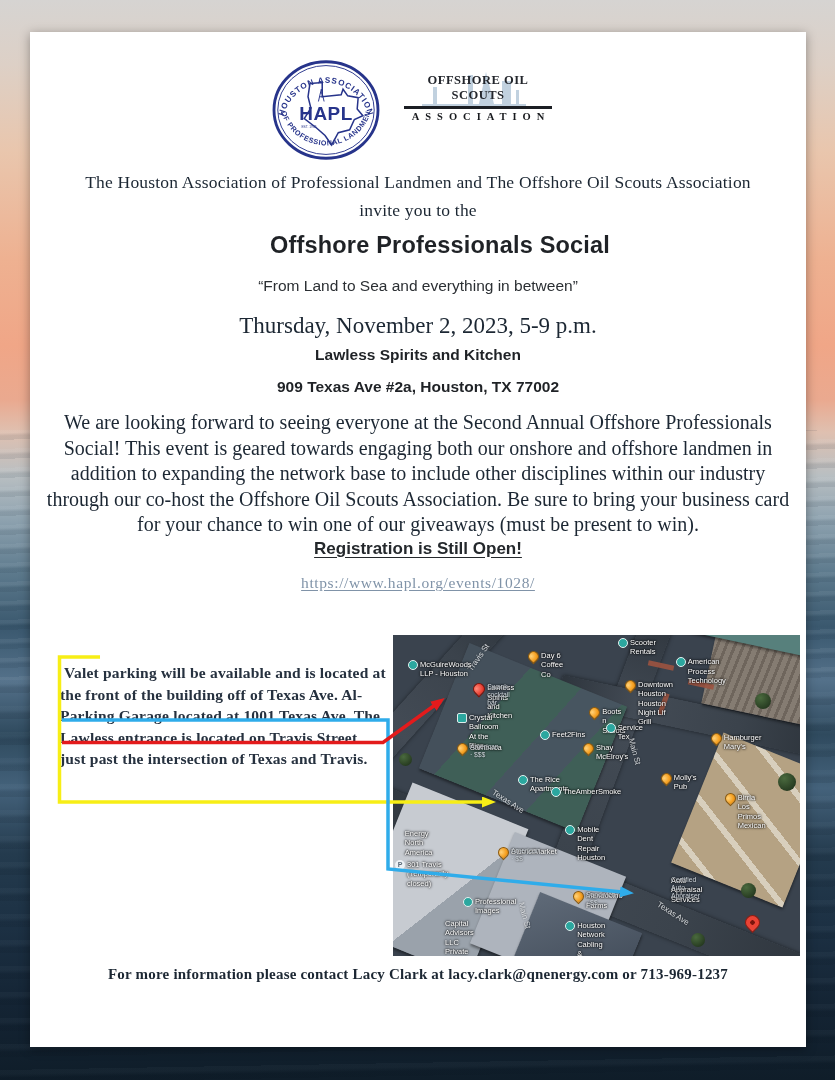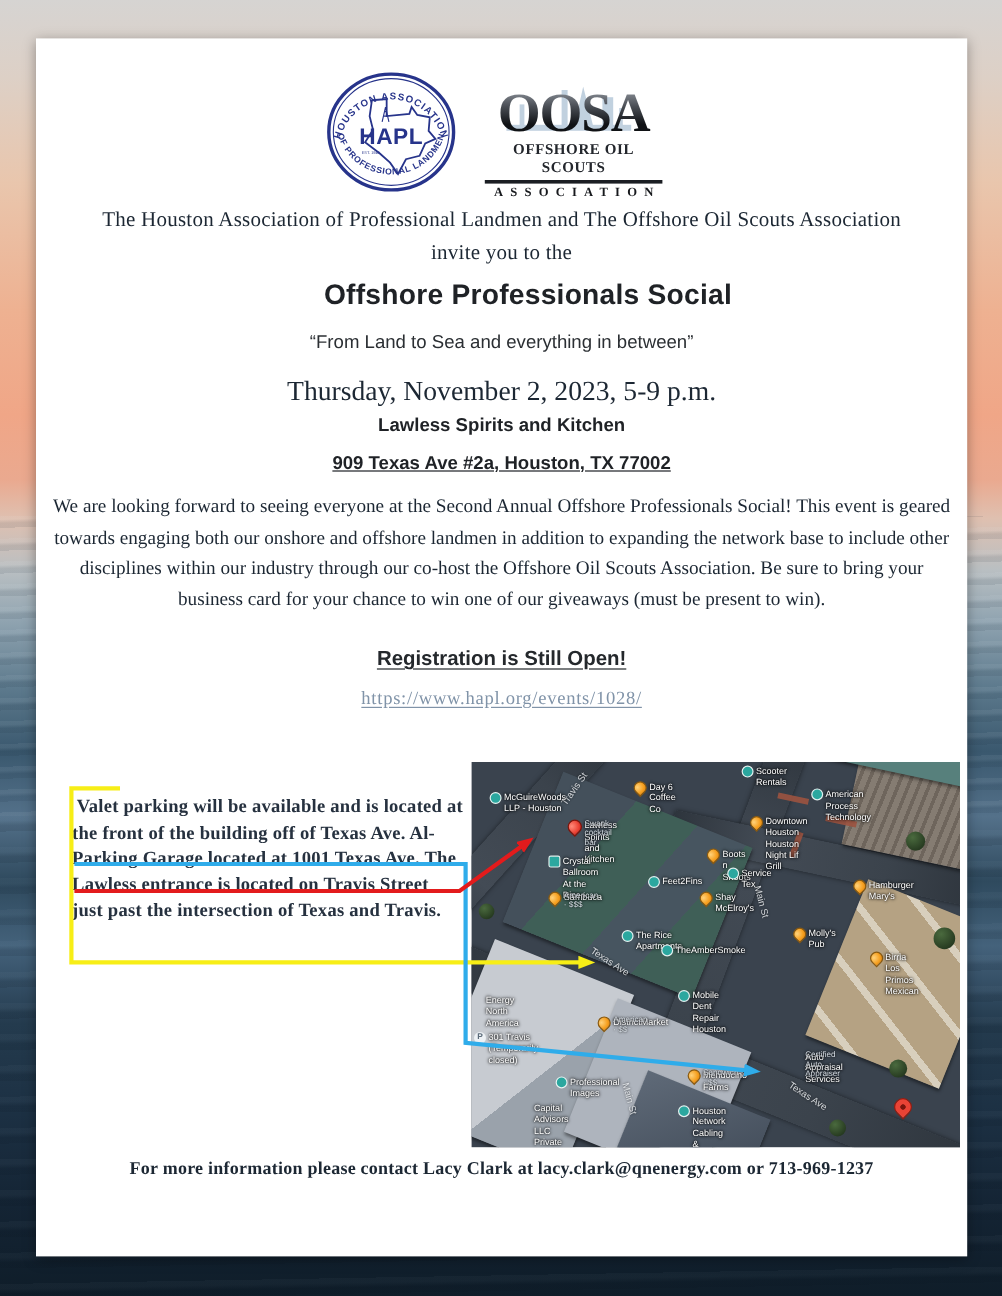--- a/index.html
+++ b/index.html
@@ -19,21 +19,21 @@
     box-shadow:0 2px 10px rgba(0,0,0,.35);}
   .abs{position:absolute;}
   .ctr{left:0;width:100%;text-align:center;}
 
   
   .intro{font-size:17.5px;color:#1c2733;letter-spacing:.2px;}
   .title{font-family:"Liberation Sans",sans-serif;font-size:23.5px;font-weight:700;color:#1f2226;letter-spacing:.2px;}
   .tagline{font-family:"Liberation Sans",sans-serif;font-size:15.5px;color:#2b2f33;}
   .dateline{font-size:23px;color:#1c2733;}
   .venueline{font-family:"Liberation Sans",sans-serif;font-size:15.5px;font-weight:700;color:#1f2226;}
-  .para{font-size:16px;color:#1c2733;line-height:25.5px;}
+  .para{font-size:20px;color:#1c2733;line-height:25.5px;}
   .reg{font-family:"Liberation Sans",sans-serif;font-size:17px;font-weight:700;color:#24282c;
     text-decoration:underline;text-underline-offset:3px;}
   .reglink{font-size:15.5px;color:#8093a8;text-decoration:underline;text-underline-offset:2px;letter-spacing:.6px;}
   .footer{font-size:15px;font-weight:700;color:#1c2733;letter-spacing:.2px;}
 
   
   .parking{left:30px;top:630px;width:338px;}
   .pline{font-size:15.5px;font-weight:700;color:#26313f;line-height:21.5px;white-space:nowrap;letter-spacing:.2px;}
   .pline:first-child{padding-left:4px;}
 
@@ -113,33 +113,32 @@
       <svg class="oosa-sil" viewBox="0 0 152 86">
         <g fill="#b7c9da" opacity="0.85">
           <polygon points="84,0 93,36 76,36"></polygon>
           <rect x="66" y="3" width="5" height="30"></rect>
           <rect x="100" y="9" width="9" height="24"></rect>
           <rect x="31" y="15" width="4" height="18"></rect>
           <rect x="20" y="32" width="104" height="5"></rect>
           <rect x="114" y="18" width="3" height="15"></rect>
         </g>
       </svg>
-      <div class="oosa-word">OOSA</div>
       <div class="oosa-sub">OFFSHORE OIL SCOUTS</div>
       <div class="oosa-rule"></div>
       <div class="oosa-assoc">ASSOCIATION</div>
     </div>
 
     <div class="abs ctr intro" style="top:140px;">The Houston Association of Professional Landmen and The Offshore Oil Scouts Association</div>
     <div class="abs ctr intro" style="top:168px;">invite you to the</div>
     <div class="abs ctr title" style="top:200px;padding-left:22px;">Offshore Professionals Social</div>
     <div class="abs ctr tagline" style="top:245px;">“From Land to Sea and everything in between”</div>
     <div class="abs ctr dateline" style="top:281px;">Thursday, November 2, 2023, 5-9 p.m.</div>
     <div class="abs ctr venueline" style="top:314px;">Lawless Spirits and Kitchen</div>
-    <div class="abs ctr venueline" style="top:346px;text-decoration:underline;">909 Texas Ave #2a, Houston, TX 77002</div>
+    <div class="abs ctr venueline" style="top:346px;">909 Texas Ave #2a, Houston, TX 77002</div>
 
     <div class="abs para" style="top:378px;left:12px;width:752px;text-align:center;">We are looking forward to seeing everyone at the Second Annual Offshore Professionals Social! This event is geared towards engaging both our onshore and offshore landmen in addition to expanding the network base to include other disciplines within our industry through our co-host the Offshore Oil Scouts Association. Be sure to bring your business card for your chance to win one of our giveaways (must be present to win).</div>
 
     <div class="abs ctr reg" style="top:507px;text-decoration:underline;">Registration is Still Open!</div>
     <a class="abs ctr reglink" style="top:542px;" href="#">https://www.hapl.org/events/1028/</a>
 
     <div class="abs parking">
         <div class="pline">Valet parking will be available and is located at</div>
         <div class="pline">the front of the building off of Texas Ave. Al-</div>
         <div class="pline">Parking Garage located at 1001 Texas Ave. The</div>

